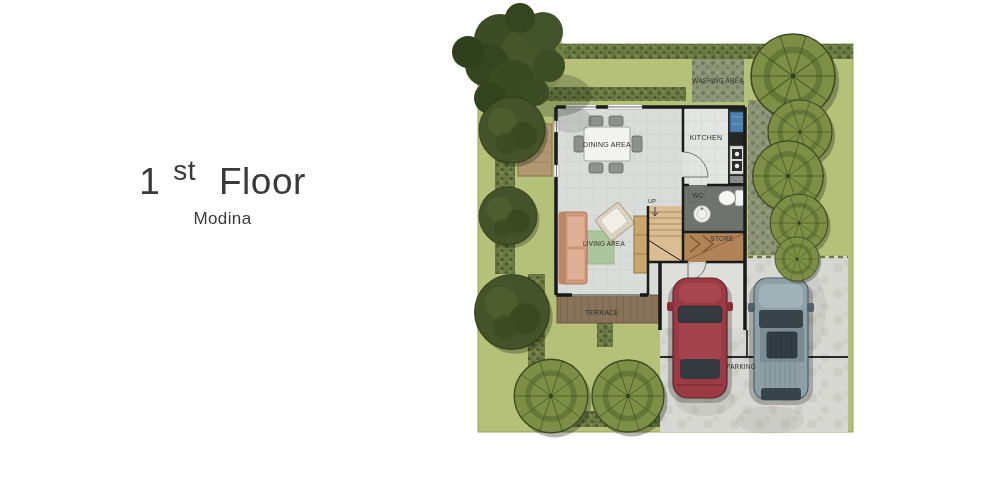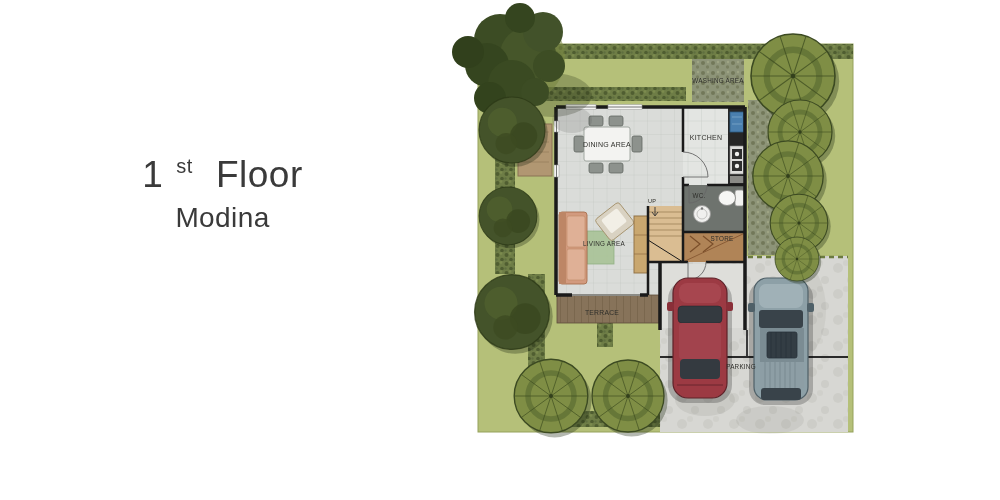--- a/index.html
+++ b/index.html
@@ -2,23 +2,23 @@
 <html style="--lawn: #b5c079; --hedge: #6e7d46; --tree_olive: #7f8e45; --tree_dark: #44532a; --floor_tile: #dadcd9; --kitchen_tile: #e3e5e2; --wall: #1a1a1a; --terrace_wood: #87735a; --store_floor: #b08457; --stair_wood: #dabd92; --wc_floor: #6e736e; --concrete: #d7d7d3; --car_red: #9c3a43; --car_gray: #8da0a7; --sofa: #d29a7e; --rug: #abc49a; --heading_text: #3a3a3a;"><head>
 <meta charset="utf-8">
 <style>
   html,body{margin:0;padding:0;background:#fff;}
   .page{position:relative;width:1000px;height:500px;background:#ffffff;overflow:hidden;
         font-family:"Liberation Sans",sans-serif;}
   .plan-svg{position:absolute;left:0;top:0;}
   .heading{position:absolute;left:130px;top:156px;width:185px;text-align:center;
            color:var(--heading_text,#3a3a3a);}
   .line1{font-size:37px;font-weight:500;letter-spacing:.5px;line-height:1.05;}
-  .line1 sup{font-size:20px;vertical-align:14px;margin-left:13px;}
+  .line1 sup{font-size:28px;vertical-align:14px;margin-left:13px;}
   .floor-word{margin-left:23px;}
-  .line2{font-size:28px;font-weight:500;margin-top:7px;letter-spacing:.4px;}
+  .line2{font-size:17px;font-weight:500;margin-top:7px;letter-spacing:.4px;}
   
   .lawn{fill:var(--lawn,#b5c079);}
   .floorTile{fill:var(--floor_tile,#dadcd9);}
   .kitchenTile{fill:var(--kitchen_tile,#e3e5e2);}
   .concrete{fill:var(--concrete,#d7d7d3);}
   .terraceW{fill:var(--terrace_wood,#87735a);}
   .storeF{fill:var(--store_floor,#b08457);}
   .stairsF{fill:var(--stair_wood,#dabd92);}
   .wcF{fill:var(--wc_floor,#6e736e);}
   .wall{stroke:var(--wall,#1a1a1a);fill:none;}

